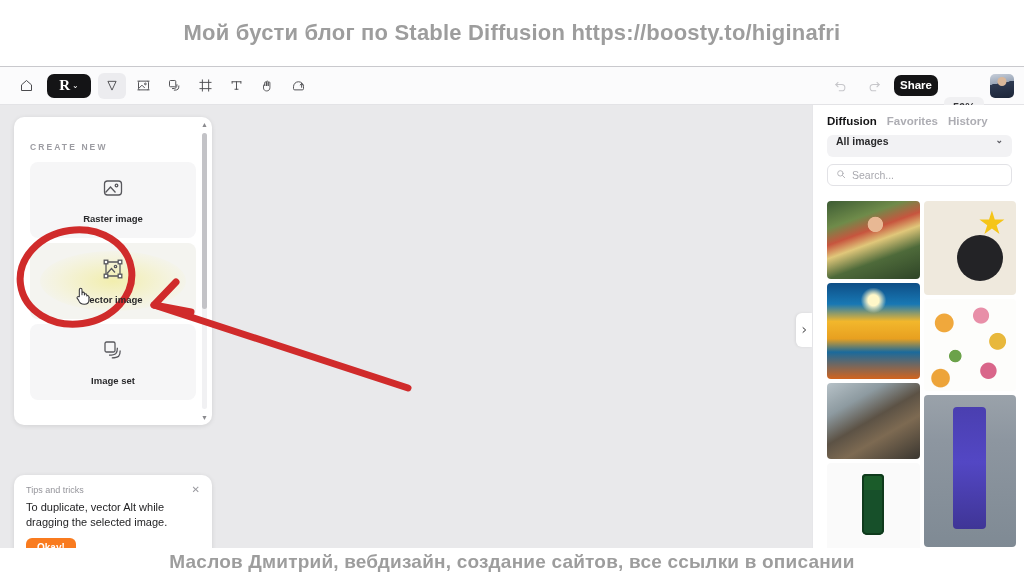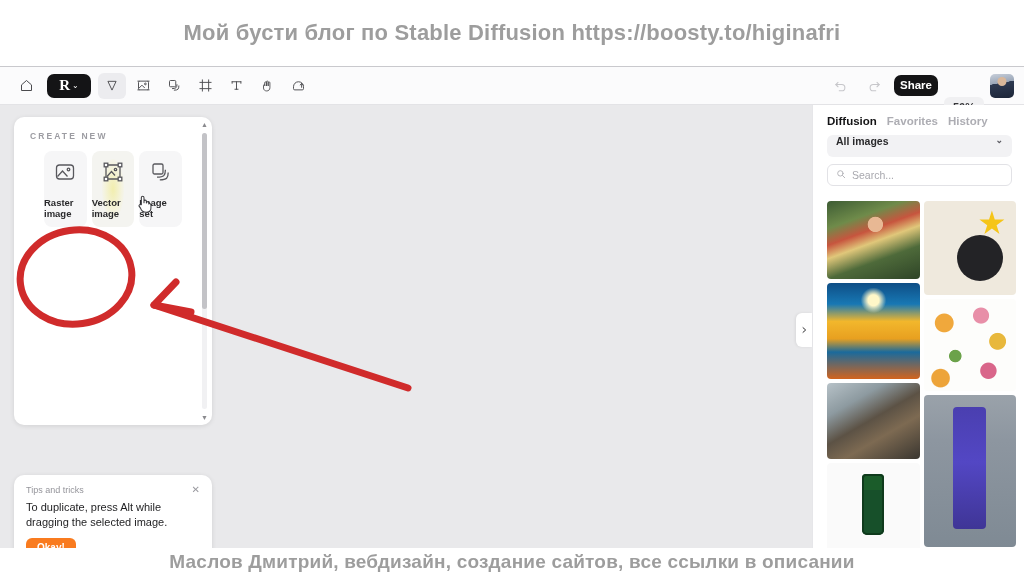--- a/index.html
+++ b/index.html
@@ -85,25 +85,25 @@
   
   #left-panel {
     position: absolute; left: 14px; top: 12px;
     width: 198px; height: 308px;
     background: #fff; border-radius: 10px;
     box-shadow: 0 1px 5px rgba(0,0,0,.10);
     overflow: hidden;
   }
   #create-head {
     font-size: 8.5px; letter-spacing: 2.1px; color: #9c9ca2;
-    font-weight: 700; padding: 14px 0 10px 16px; text-transform: uppercase;
+    font-weight: 700; padding: 14px 0 10px 16px; text-transform: uppercase; margin-top: 11px;
   }
   #tile-grid {
-    display: grid; grid-template-columns: 1fr 1fr 1fr; gap: 5px;
-    padding: 0 30px;
+    display: grid; grid-template-columns: 1fr; gap: 5px;
+    padding: 0 16px;
   }
   .tile {
     height: 76px; border-radius: 8px; background: #f6f6f7;
     display: flex; flex-direction: column; align-items: center; justify-content: center;
     gap: 9px; position: relative;
   }
   .tile .tlabel { font-size: 9.5px; font-weight: 700; color: #2a2a2c; }
   .tile.hl { background: #f4f4f0; }
   .tile.hl::before {
     content: ""; position: absolute; left: 10px; top: 8px; right: 10px; bottom: 8px;
@@ -383,21 +383,21 @@
           <div id="lp-track"></div>
           <div id="lp-thumb"></div>
         </div>
       </div>
 
       <div id="tips-card">
         <div id="tips-head">
           <span id="tips-title">Tips and tricks</span>
           <span id="tips-close">✕</span>
         </div>
-        <div id="tips-body">To duplicate, press Alt while dragging the selected image.</div>
+        <div id="tips-body">To duplicate, vector Alt while dragging the selected image.</div>
         <div id="tips-ok">Okay!</div>
       </div>
 
       <div id="right-panel">
         <div id="rp-tabs">
           <span class="rp-tab active">Diffusion</span>
           <span class="rp-tab">Favorites</span>
           <span class="rp-tab">History</span>
         </div>
 

